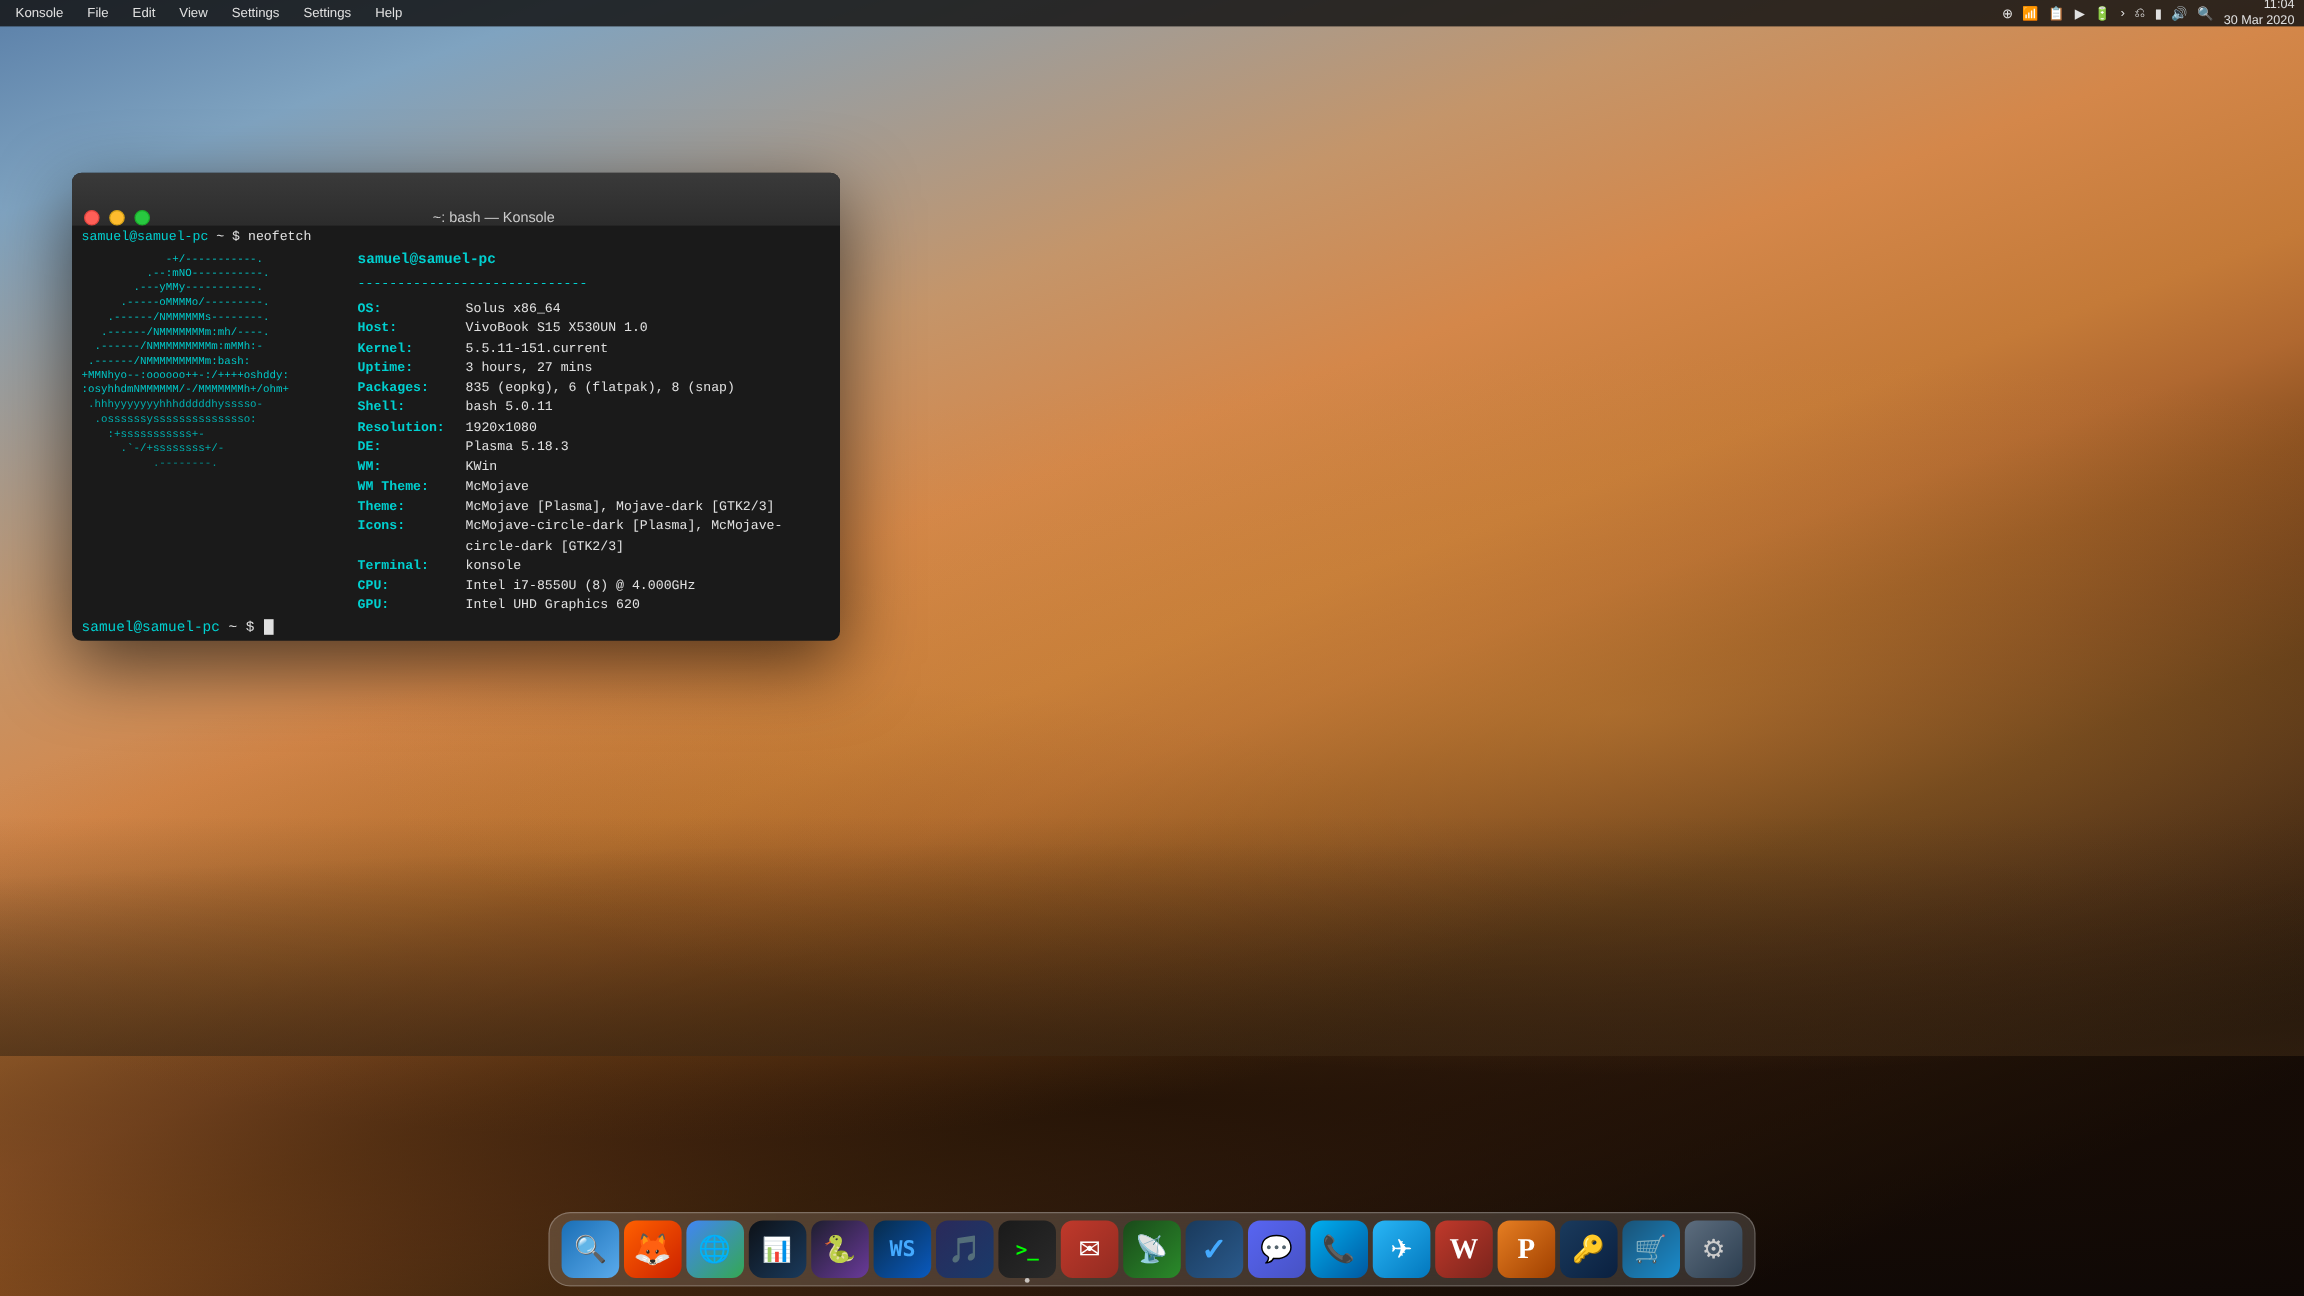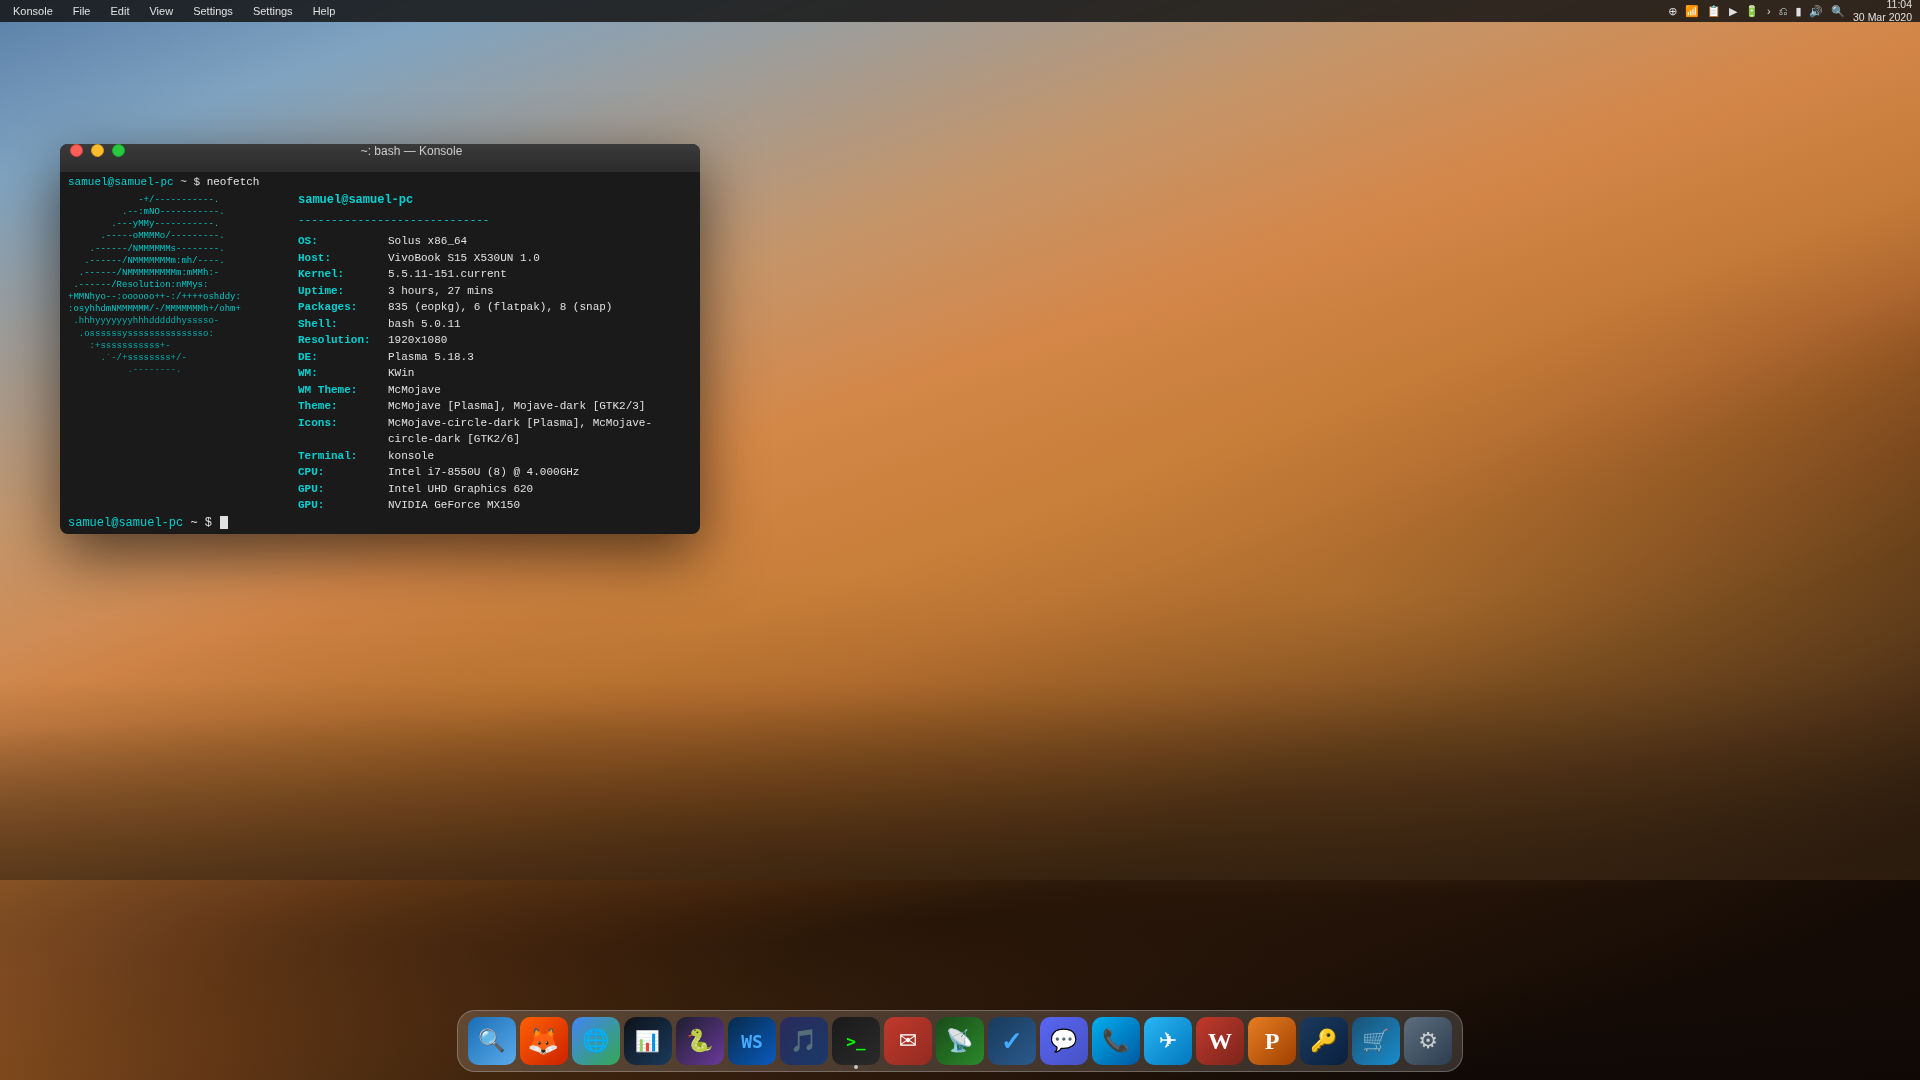--- a/index.html
+++ b/index.html
@@ -134,24 +134,24 @@
       border-radius: 8px;
       box-shadow: 0 20px 60px rgba(0,0,0,0.6);
       display: flex;
       flex-direction: column;
       overflow: hidden;
       z-index: 50;
       font-family: 'Courier New', monospace;
       font-size: 11.5px;
     }
     .terminal-titlebar {
-      height: 28px;
+      height: 44px;
       background: linear-gradient(to bottom, #3a3a3a, #2c2c2c);
       display: flex;
-      align-items: flex-start;
+      align-items: flex-end;
       padding: 0 10px;
       gap: 8px;
       flex-shrink: 0;
     }
     .titlebar-btn {
       width: 13px;
       height: 13px;
       border-radius: 50%;
       cursor: pointer;
     }
@@ -294,21 +294,21 @@
 
   <div class="terminal-content">
 
     <div class="terminal-left"><span style="color:#00c8c8;">             -+/-----------.</span>
 <span style="color:#00c8c8;">          .--:mNO-----------.</span>
 <span style="color:#00c8c8;">        .---yMMy-----------.</span>
 <span style="color:#00c8c8;">      .-----oMMMMo/---------.</span>
 <span style="color:#00c8c8;">    .------/NMMMMMMs--------.</span>
 <span style="color:#00c8c8;">   .------/NMMMMMMMm:mh/----.</span>
 <span style="color:#00c8c8;margin-top:17px;">  .------/NMMMMMMMMMm:mMMh:-</span>
-<span style="color:#00c8c8;"> .------/Resolution:nMMys:</span>
+<span style="color:#00c8c8;"> .------/NMMMMMMMMMm:bash:</span>
 <span style="color:#00c8c8;">+MMNhyo--:oooooo++-:/++++oshddy:</span>
 <span style="color:#00c8c8;">:osyhhdmNMMMMMM/-/MMMMMMMh+/ohm+</span>
 <span style="color:#00b0b0;"> .hhhyyyyyyyhhhdddddhysssso-</span>
 <span style="color:#00b0b0;">  .ossssssysssssssssssssso:</span>
 <span style="color:#00b0b0;">    :+sssssssssss+-</span>
 <span style="color:#00b0b0;">      .`-/+ssssssss+/-</span>
 <span style="color:#009090;">           .--------.</span></div>
 
     <div class="terminal-right">
       <div style="margin-bottom:4px;">
@@ -355,21 +355,21 @@
       <div class="term-row">
         <span class="term-key">WM Theme: </span>
         <span class="term-val">McMojave</span>
       </div>
       <div class="term-row">
         <span class="term-key">Theme: </span>
         <span class="term-val">McMojave [Plasma], Mojave-dark [GTK2/3]</span>
       </div>
       <div class="term-row">
         <span class="term-key">Icons: </span>
-        <span class="term-val">McMojave-circle-dark [Plasma], McMojave-circle-dark [GTK2/6]</span>
+        <span class="term-val">McMojave-circle-dark [Plasma], McMojave-circle-dark [GTK2/3]</span>
       </div>
       <div class="term-row">
         <span class="term-key">Terminal: </span>
         <span class="term-val">konsole</span>
       </div>
       <div class="term-row">
         <span class="term-key">CPU: </span>
         <span class="term-val">Intel i7-8550U (8) @ 4.000GHz</span>
       </div>
       <div class="term-row">

